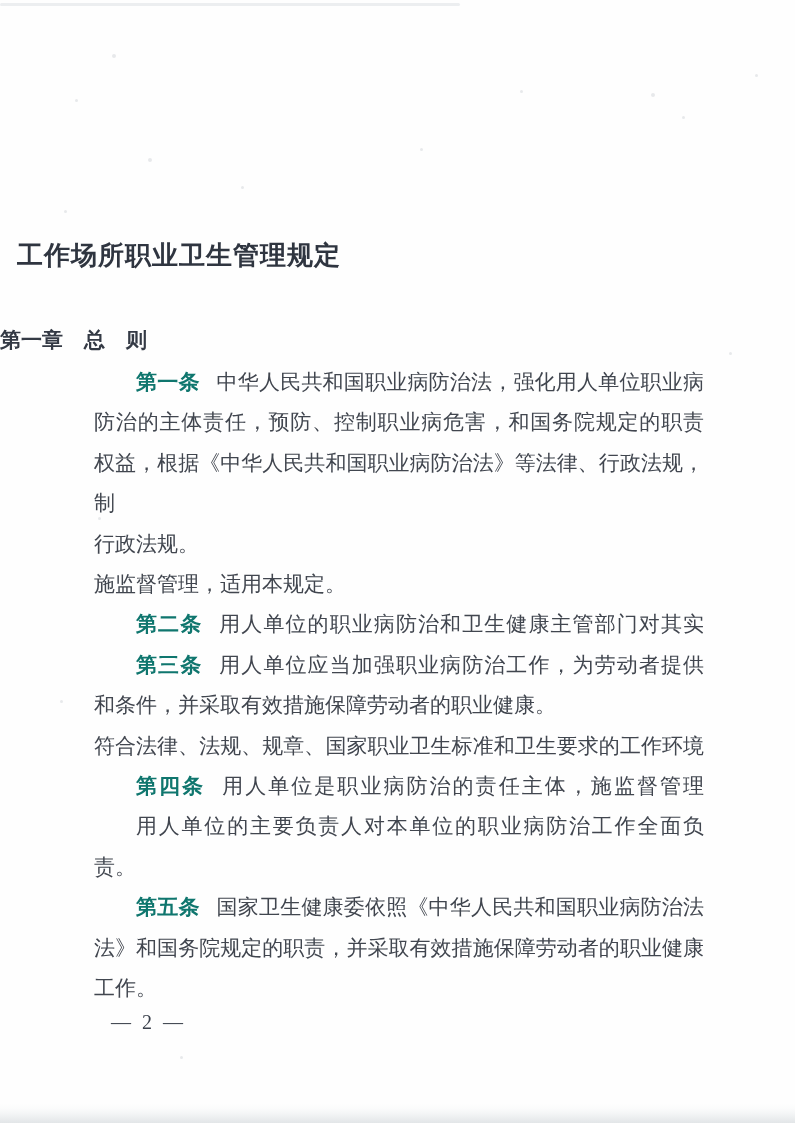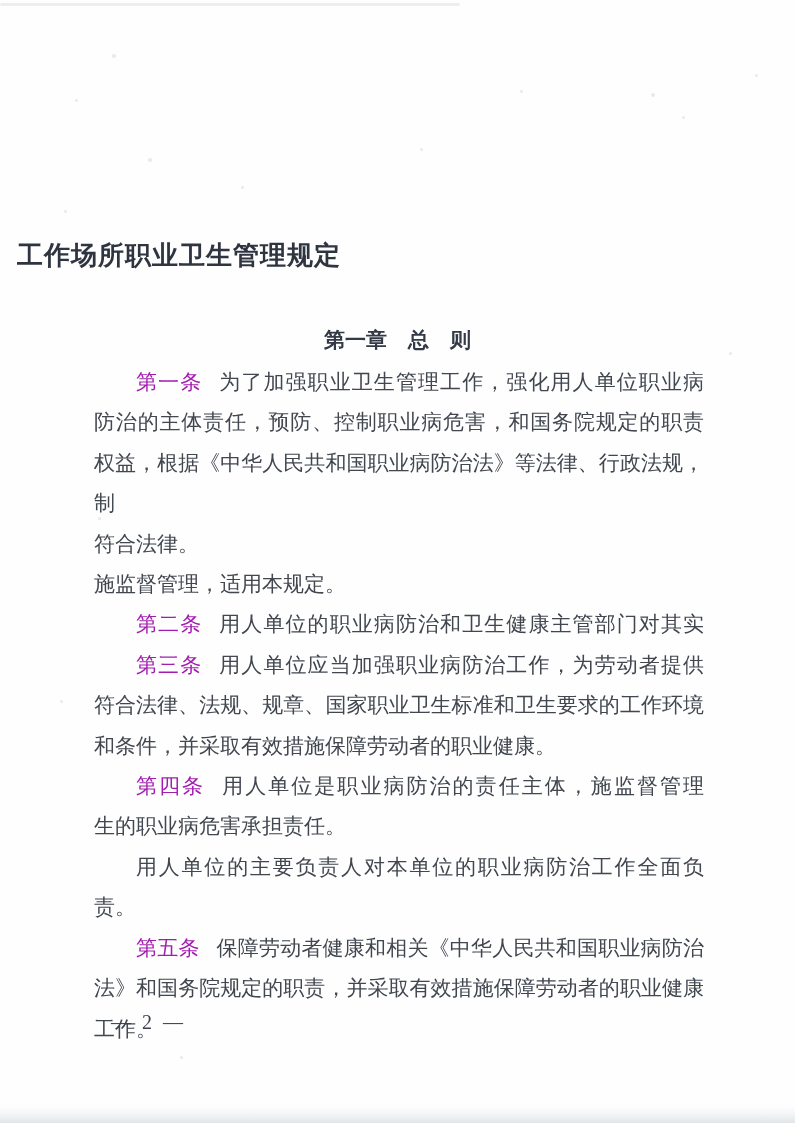--- a/index.html
+++ b/index.html
@@ -20,41 +20,40 @@
     font-weight: bold;
     letter-spacing: 1px;
     color: #2f3540;
     margin: 17px;
   }
   .chapter-heading {
     position: absolute;
     top: 326px;
     left: 0;
     width: 100%;
-    text-align: center;
     font-size: 21px;
     font-weight: bold;
     color: #343a45;
     margin: 0;
   }
   .doc-body {
     position: absolute;
     top: 362px;
     left: 94px;
     width: 610px;
     font-size: 21px;
     line-height: 40.4px;
     color: #41464f;
     text-align: justify;
     text-justify: distribute;
   }
   .text-line { text-align-last: left; }
   .text-line.fill { text-align-last: justify; }
   .text-line.indent { text-indent: 42px; }
-  .article-number { font-weight: normal; margin-right: 17px; color: #a21caf; }
+  .article-number { font-weight: bold; margin-right: 17px; color: #0f766e; }
   .page-number {
     position: absolute;
     top: 1011px;
     left: 111px;
     font-size: 20px;
     letter-spacing: 3px;
     color: #3b414c;
   }
   .speck {
     position: absolute;
@@ -84,34 +83,33 @@
 
 <div class="sheet">
 
   <div class="scan-edge-top"></div>
 
   <h1 class="doc-title">工作场所职业卫生管理规定</h1>
 
   <h2 class="chapter-heading">第一章　总　则</h2>
 
   <div class="doc-body">
-      <div class="text-line fill indent"><span class="article-number">第一条</span><span>为了加强职业卫生管理工作，强化用人单位职业病</span></div>
+      <div class="text-line fill indent"><span class="article-number">第一条</span><span>中华人民共和国职业病防治法，强化用人单位职业病</span></div>
       <div class="text-line fill"><span>防治的主体责任，预防、控制职业病危害，和国务院规定的职责</span></div>
       <div class="text-line fill"><span>权益，根据《中华人民共和国职业病防治法》等法律、行政法规，制</span></div>
-      <div class="text-line"><span>符合法律。</span></div>
+      <div class="text-line"><span>行政法规。</span></div>
       <div class="text-line"><span>施监督管理，适用本规定。</span></div>
       <div class="text-line fill indent"><span class="article-number">第二条</span><span>用人单位的职业病防治和卫生健康主管部门对其实</span></div>
       <div class="text-line fill indent"><span class="article-number">第三条</span><span>用人单位应当加强职业病防治工作，为劳动者提供</span></div>
+      <div class="text-line"><span>和条件，并采取有效措施保障劳动者的职业健康。</span></div>
       <div class="text-line fill"><span>符合法律、法规、规章、国家职业卫生标准和卫生要求的工作环境</span></div>
-      <div class="text-line"><span>和条件，并采取有效措施保障劳动者的职业健康。</span></div>
       <div class="text-line fill indent"><span class="article-number">第四条</span><span>用人单位是职业病防治的责任主体，施监督管理</span></div>
-      <div class="text-line"><span>生的职业病危害承担责任。</span></div>
       <div class="text-line fill indent"><span>用人单位的主要负责人对本单位的职业病防治工作全面负</span></div>
       <div class="text-line"><span>责。</span></div>
-      <div class="text-line fill indent"><span class="article-number">第五条</span><span>保障劳动者健康和相关《中华人民共和国职业病防治</span></div>
+      <div class="text-line fill indent"><span class="article-number">第五条</span><span>国家卫生健康委依照《中华人民共和国职业病防治法</span></div>
       <div class="text-line fill"><span>法》和国务院规定的职责，并采取有效措施保障劳动者的职业健康</span></div>
       <div class="text-line"><span>工作。</span></div>
     </div>
 
   <div class="page-number">— 2 —</div>
 
   <div id="specks">
       <div class="speck" style="left: 112px; top: 54px; width: 4px; height: 4px;"></div>
       <div class="speck" style="left: 75px; top: 99px; width: 3px; height: 3px;"></div>
       <div class="speck" style="left: 148px; top: 158px; width: 4px; height: 4px;"></div>

